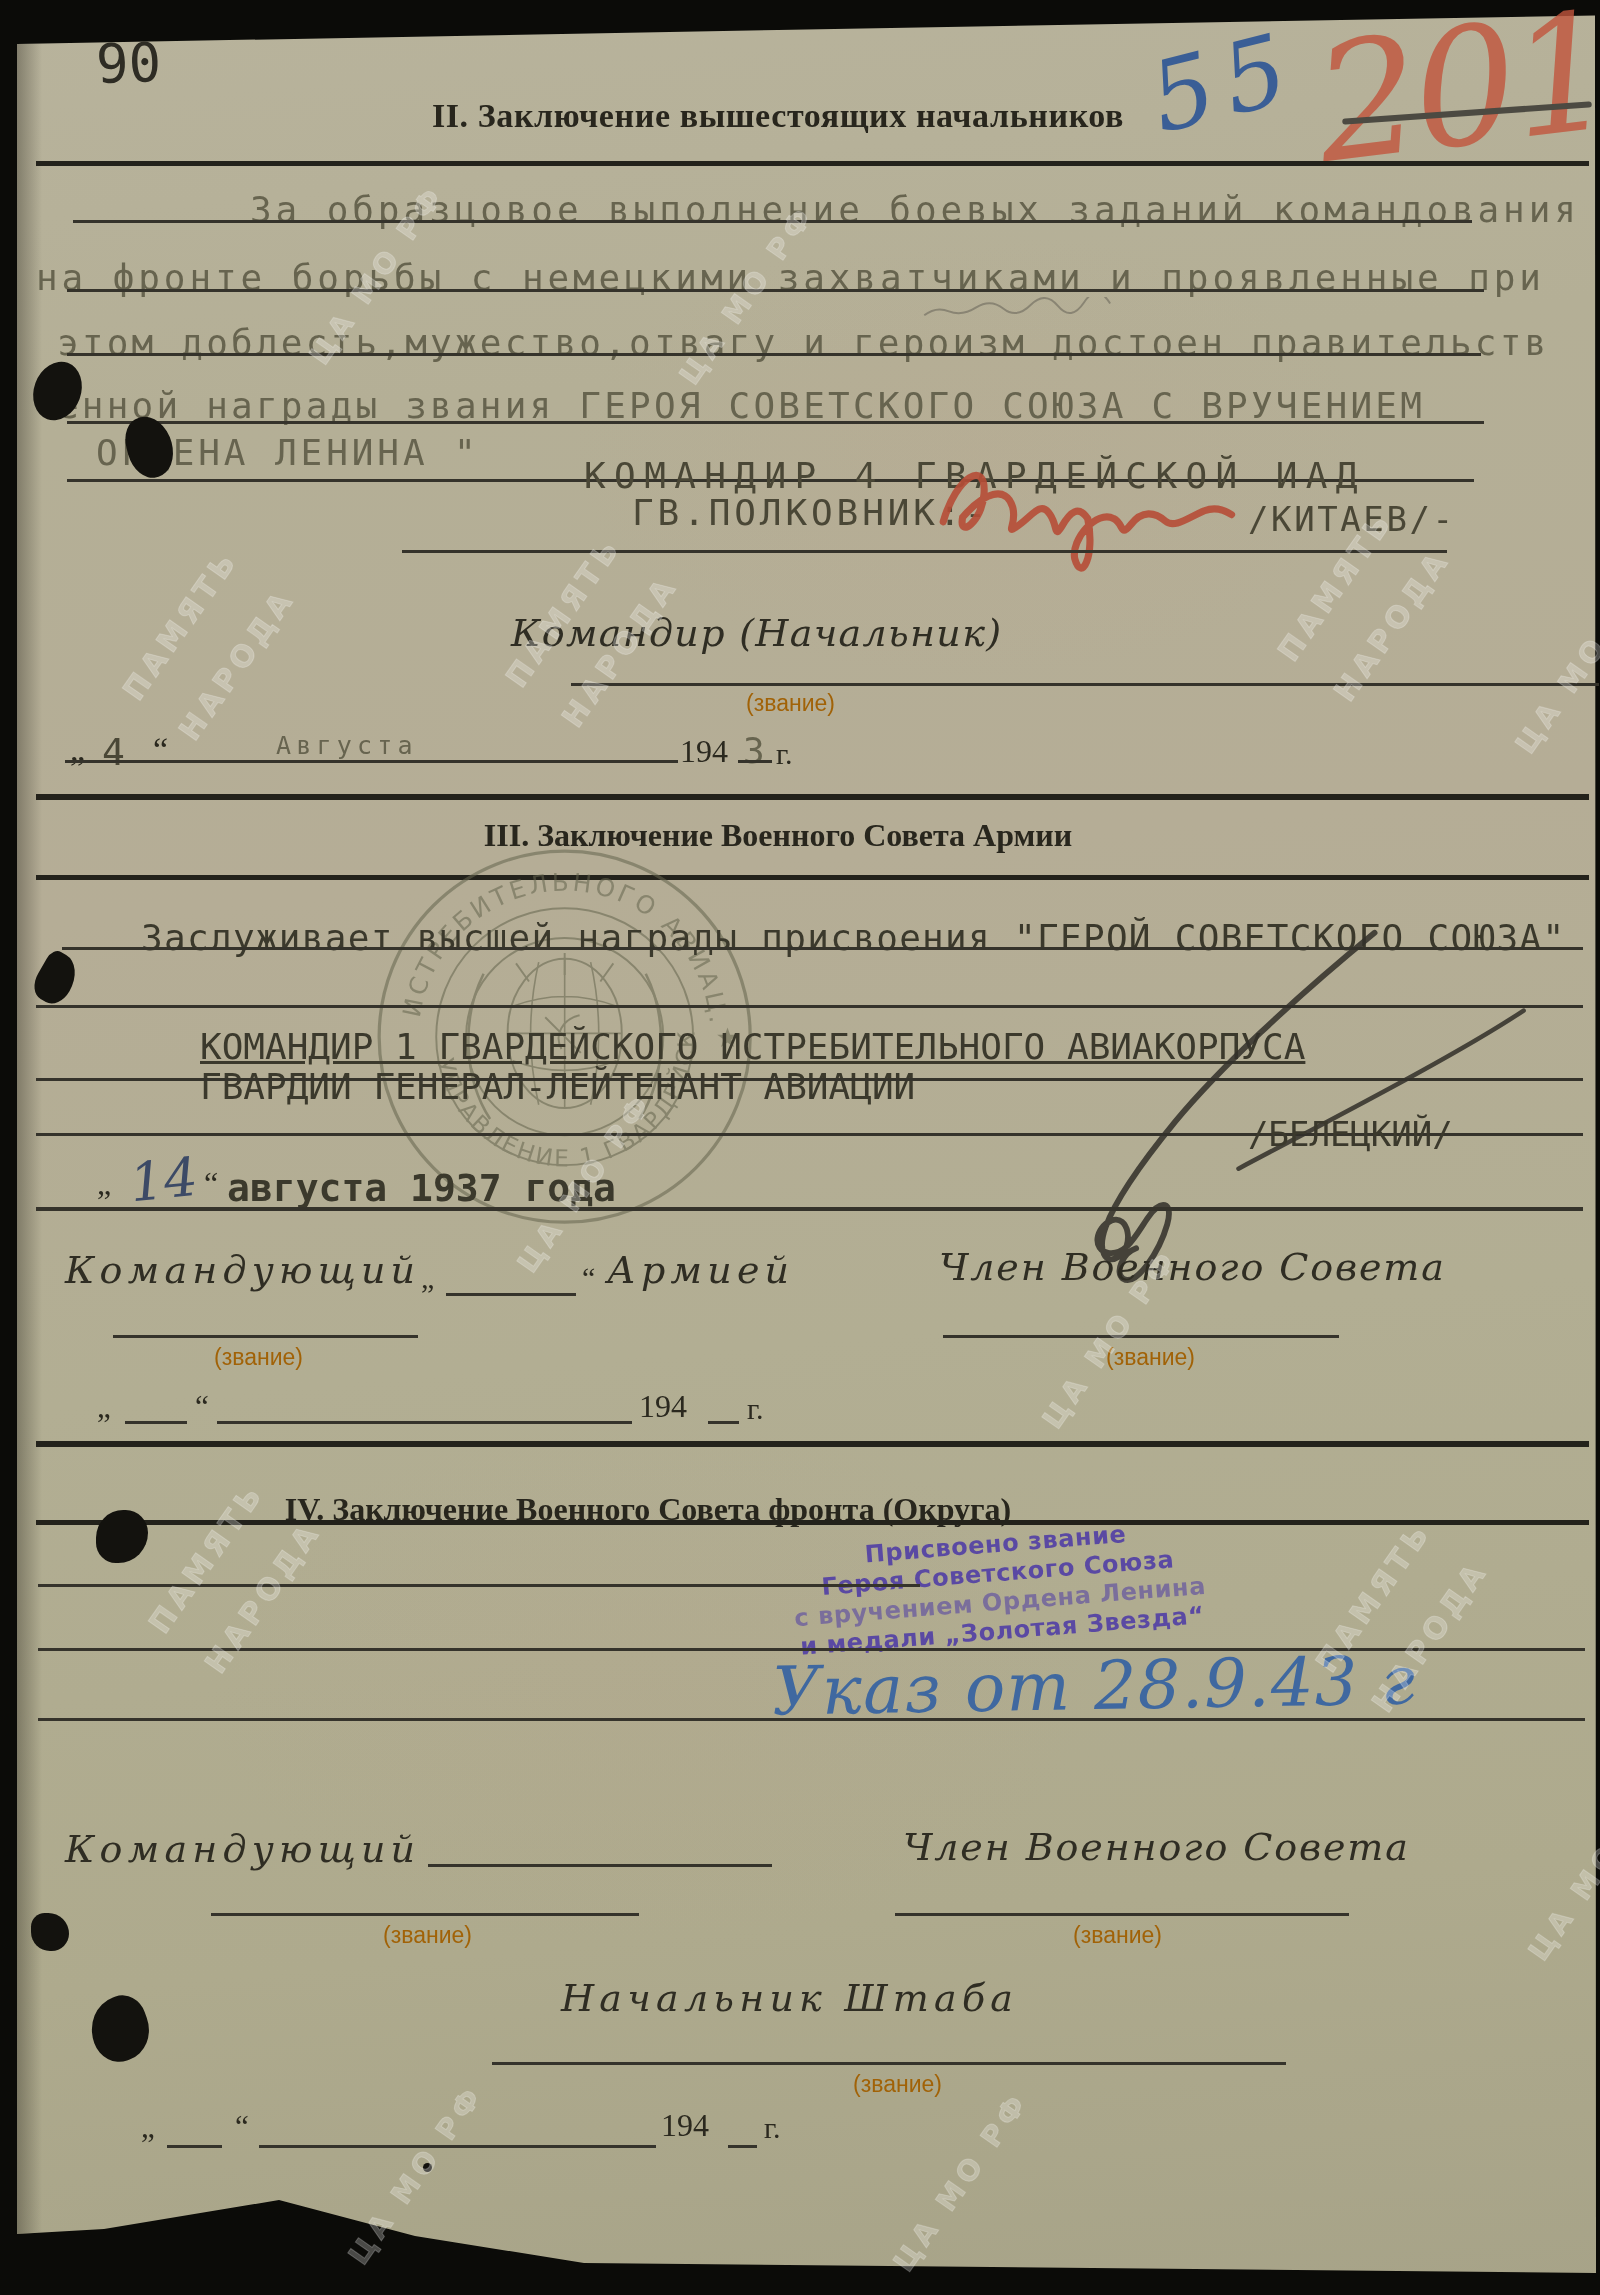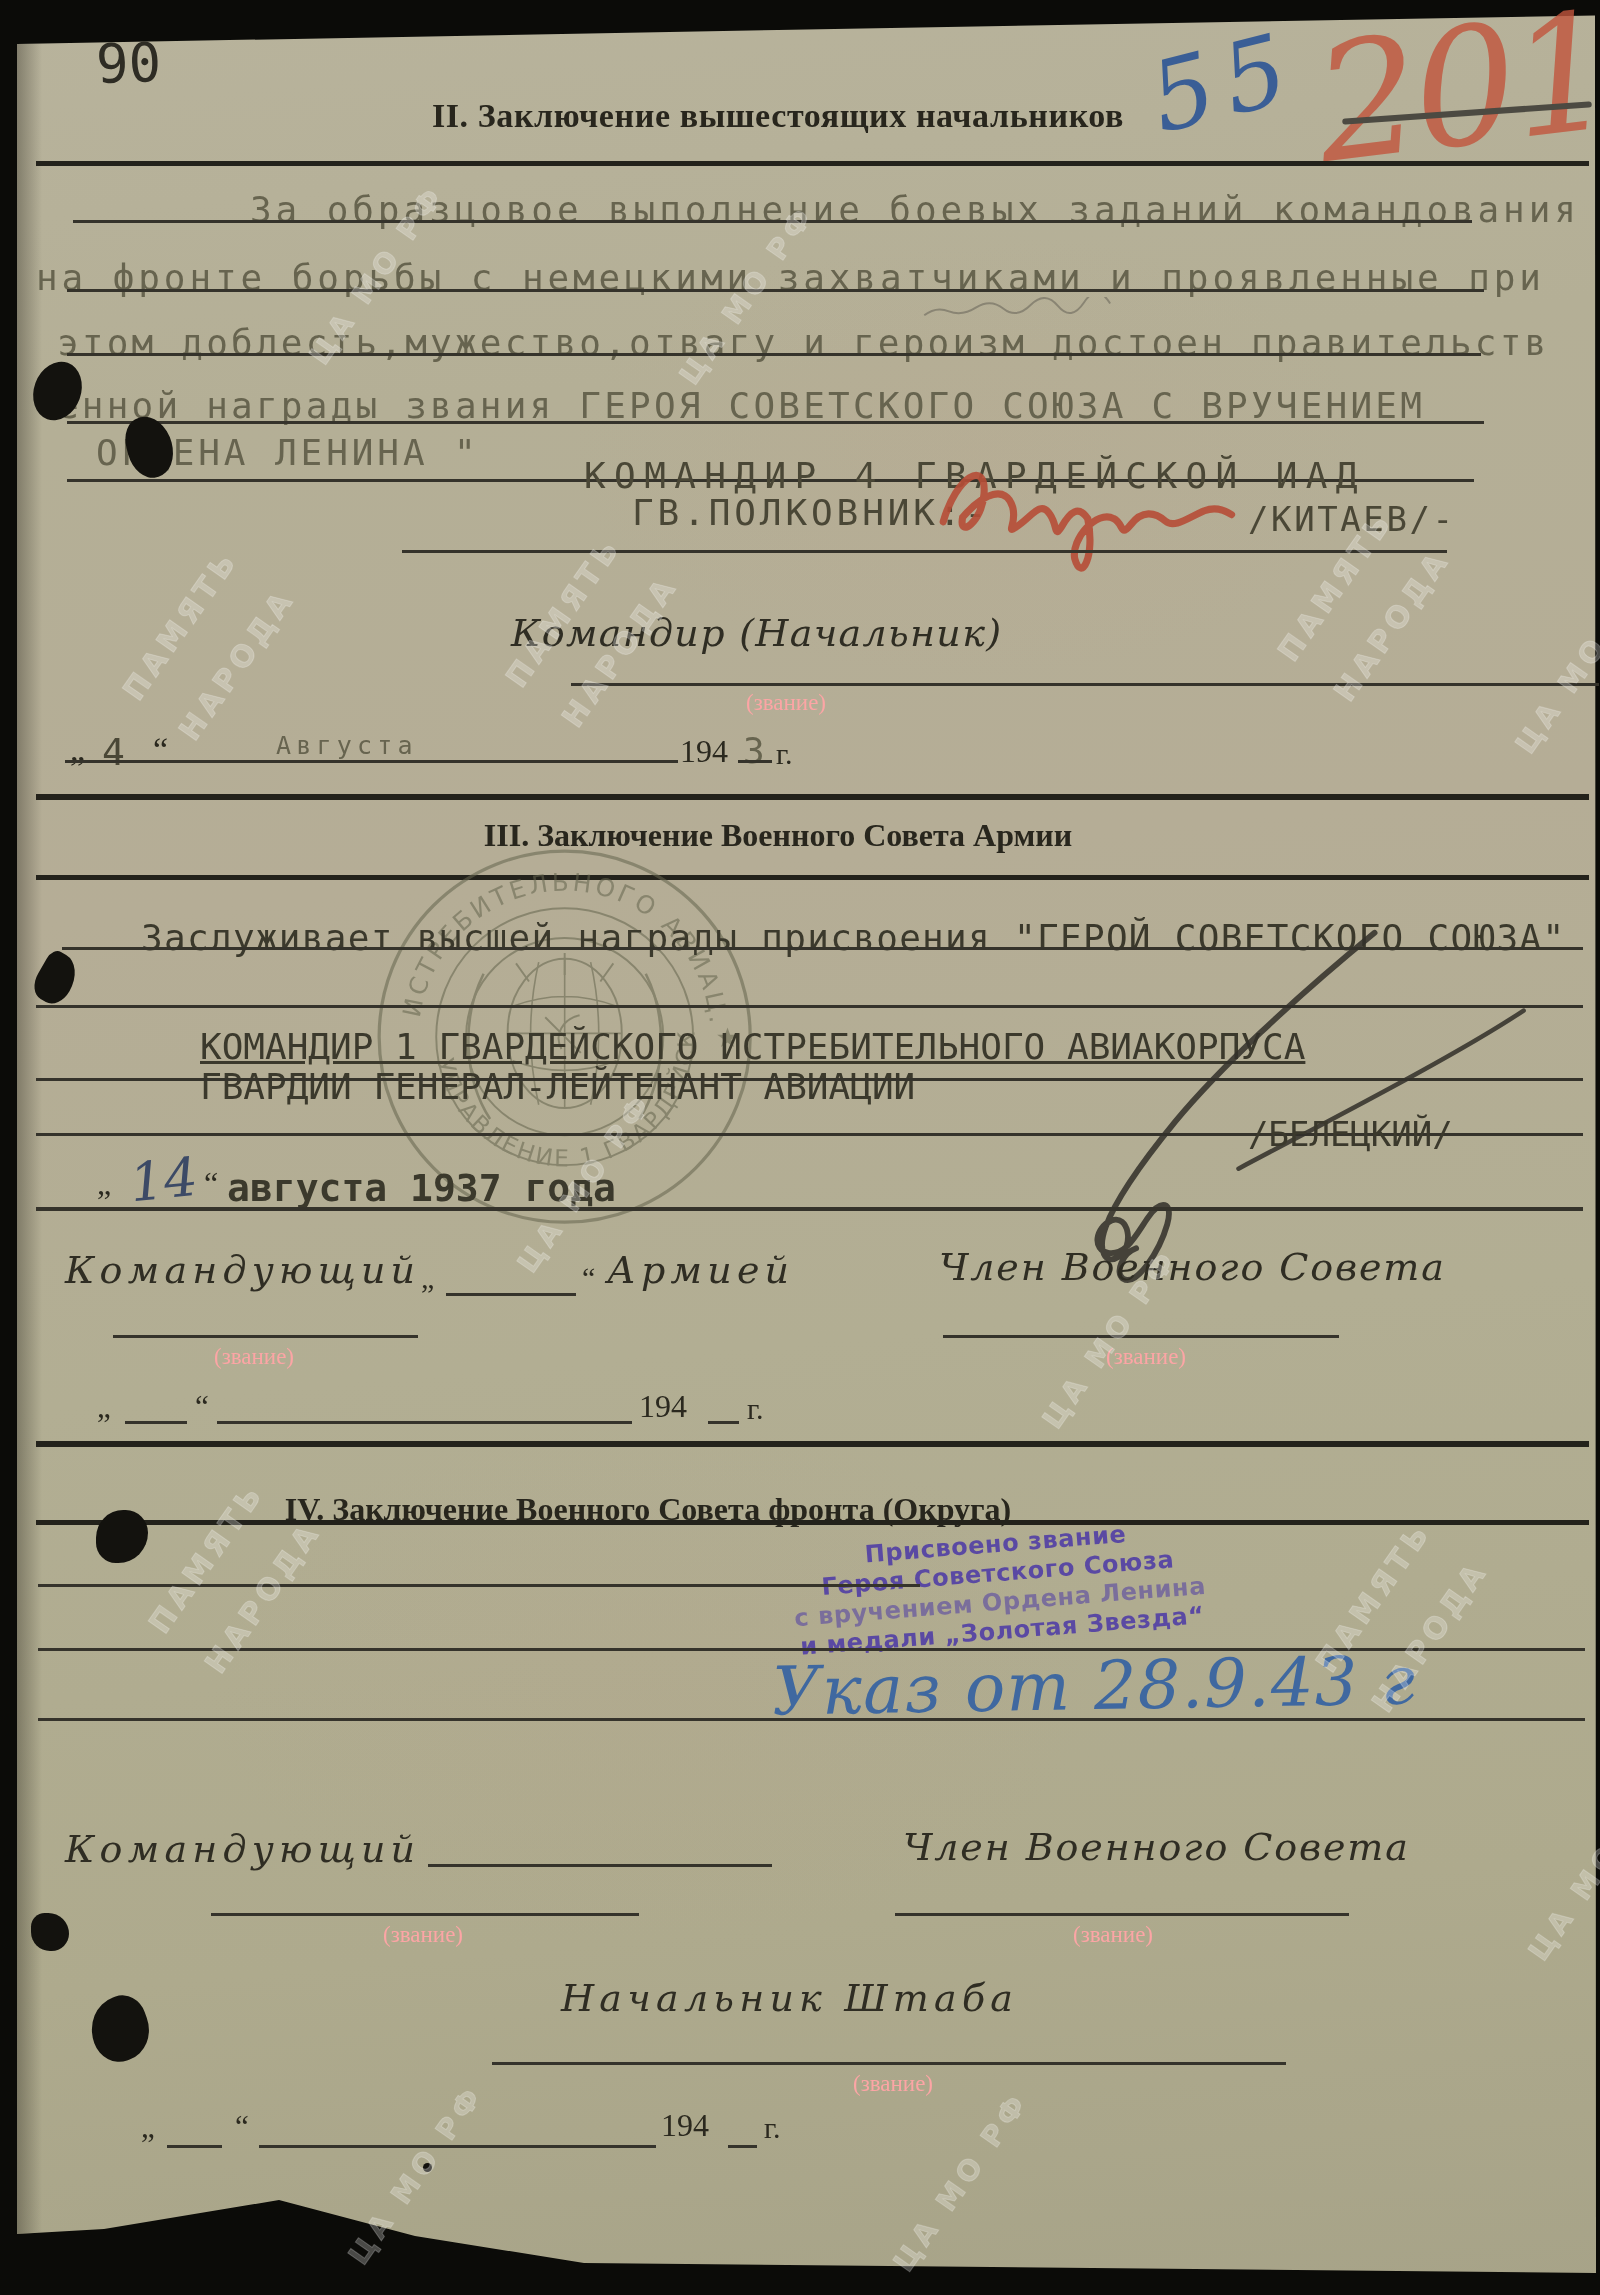--- a/index.html
+++ b/index.html
@@ -14,21 +14,21 @@
                radial-gradient(ellipse 648px 389px at 648px 1686px,rgba(190,150,128,.08),transparent 70%);}
   #content{position:absolute;inset:0;}
   .abs{position:absolute;}
   .tw{font-family:"DejaVu Sans Mono",monospace;white-space:pre;}
   .faded{color:#67644f;}
   .mid{color:#4a4736;}
   .dark{color:#3b392c;}
   .sr{font-family:"Liberation Serif",serif;color:#2b291f;white-space:pre;}
   .h{font-family:"Liberation Serif",serif;font-weight:bold;color:#28261d;text-align:center;white-space:pre;}
   .it{font-family:"DejaVu Serif",serif;font-style:italic;color:#2f2d23;white-space:pre;letter-spacing:5.2px;}
-  .cap{font-family:Liberation Serif, serif;color:#fca5a5;}
+  .cap{font-family:Liberation Sans, sans-serif;color:#a16207;}
   .rule{position:absolute;background:#35332b;}
   .thick{background:#23221b;}
   .blob{position:absolute;background:#13120e;border-radius:50%;}
   .wm{position:absolute;transform:rotate(-55deg);font-family:"DejaVu Sans",sans-serif;font-weight:bold;
       color:rgba(255,255,255,.26);-webkit-text-stroke:1px rgba(255,255,255,.22);
       letter-spacing:5.2px;text-align:center;line-height:1.15;z-index:10;pointer-events:none;white-space:pre;}
   .wm-m{font-size:30px;}
   .wm-a{font-size:28.5px;}
   .purple{font-family:"DejaVu Sans",sans-serif;font-weight:bold;color:#5a49a3;text-align:center;
       font-size:24px;line-height:29px;letter-spacing:0.6px;white-space:pre;}

